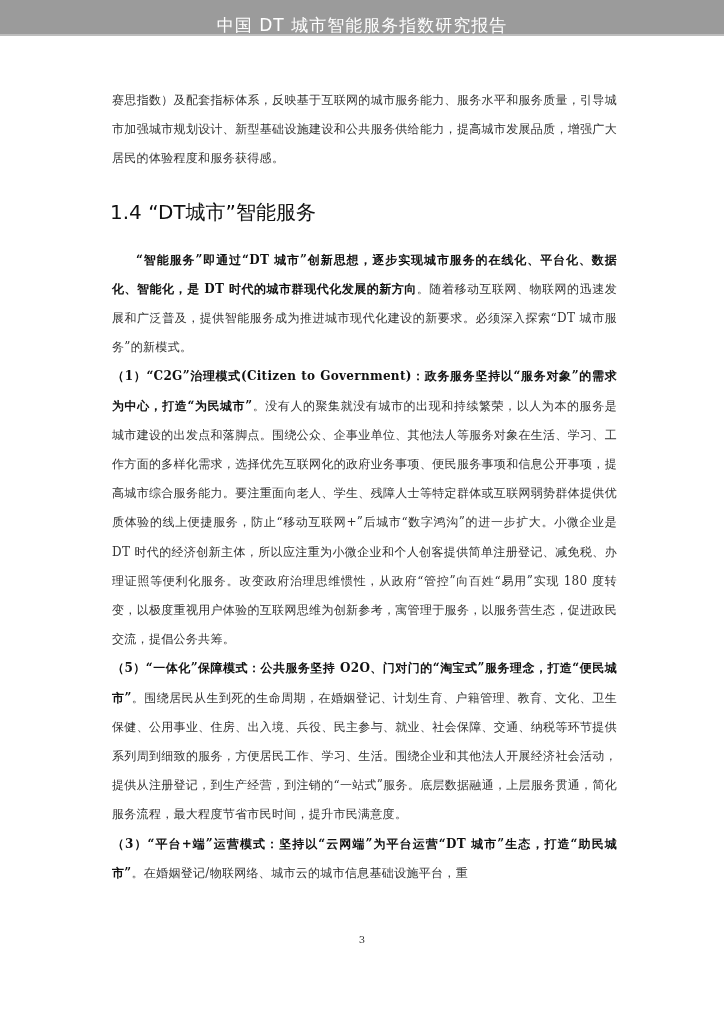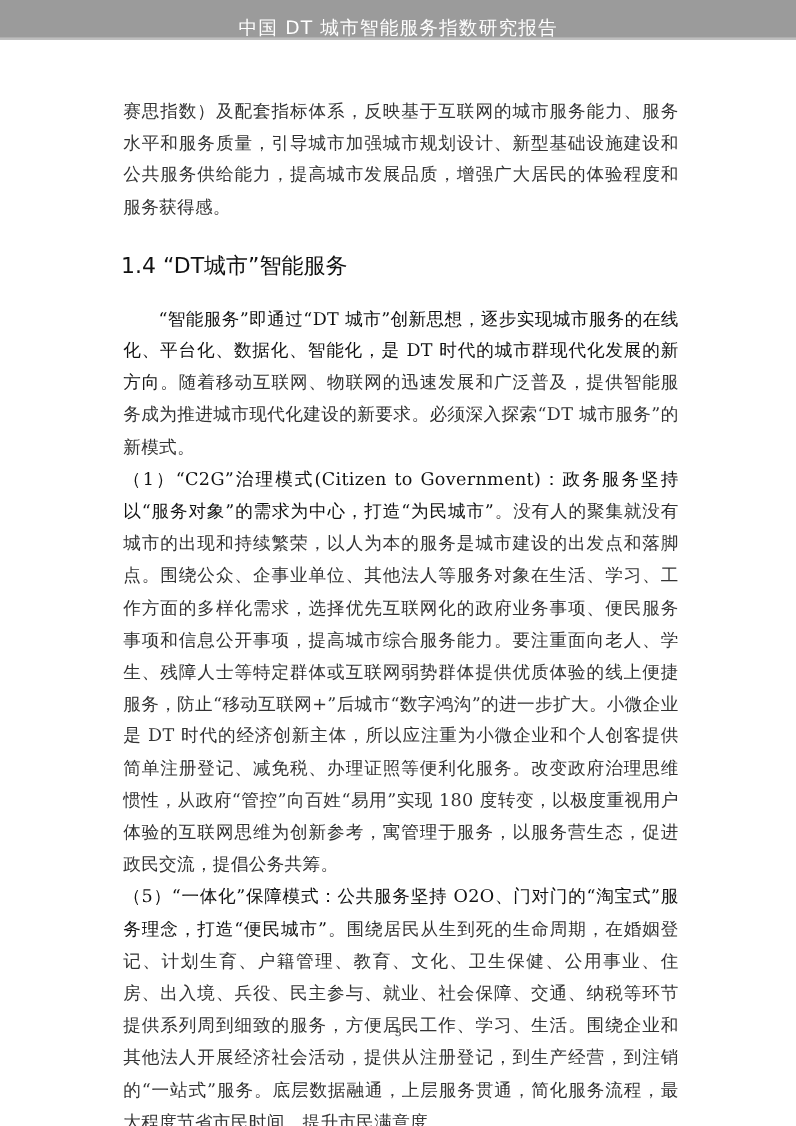--- a/index.html
+++ b/index.html
@@ -34,33 +34,33 @@
     font-weight: normal;
     margin-top: 16px;
   }
   .content {
     position: absolute;
     left: 112px;
     top: 86px;
     width: 505px;
   }
   .para {
-    font-size: 16px;
+    font-size: 12px;
     line-height: 29.2px;
     margin: 0;
     text-align: justify;
     text-align-last: left;
     letter-spacing: 0.3px;
     color: #333;
   }
   .para.indent {
     text-indent: 2em;
   }
   .bold {
-    font-weight: normal;
+    font-weight: bold;
     color: #111;
   }
   .section-heading {
     font-family: "DejaVu Sans", "Liberation Sans", sans-serif;
     font-size: 20px;
     font-weight: normal;
     color: #111;
     margin: 24px 0 20px -2px;
     line-height: 28px;
   }

